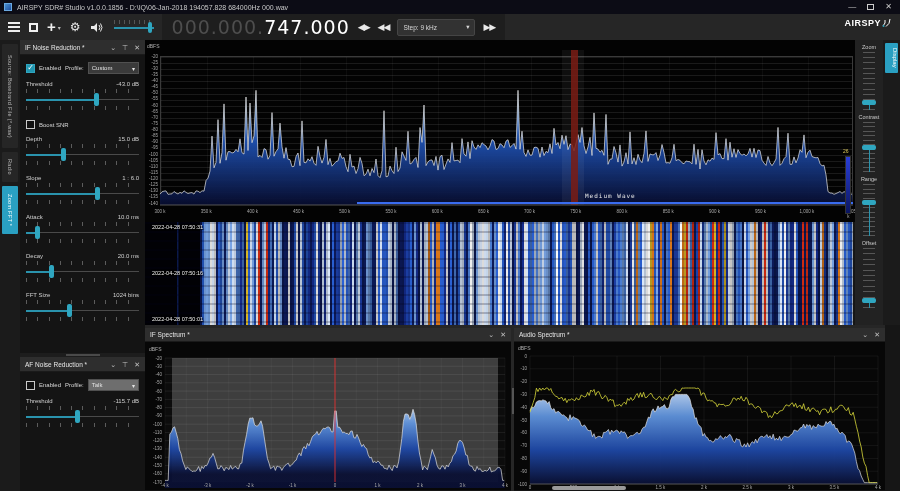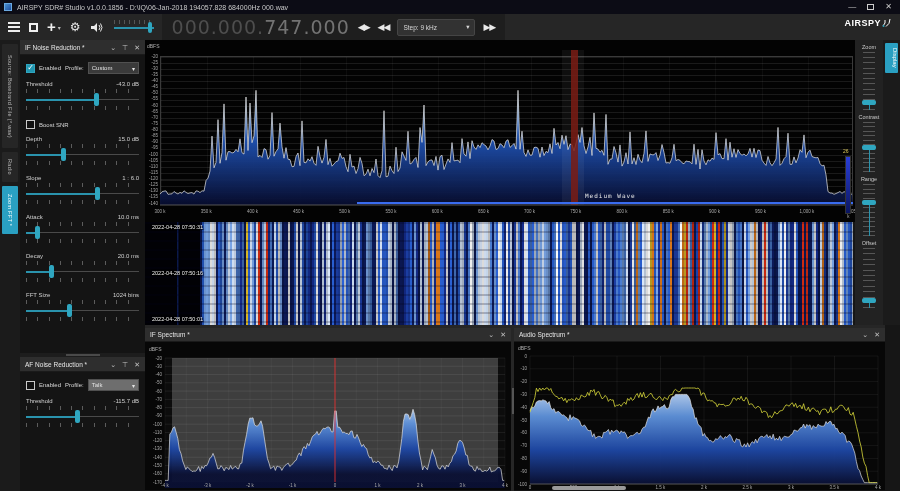--- a/index.html
+++ b/index.html
@@ -29,21 +29,21 @@
   .gear { font-size:12px; color:#e8e8e8; }
   .volwrap { position:relative; width:40px; height:14px; margin-left:2px; }
   .volticks { position:absolute; left:0; top:0; width:40px; height:4px;
     background:repeating-linear-gradient(90deg,#555 0 1px,transparent 1px 12.5%); }
   .voltrack { position:absolute; left:0; top:7px; width:40px; height:2px; background:#2a93ad; }
   .volthumb { position:absolute; top:2px; width:4px; height:11px; background:#2fa6c0; border-radius:2px; }
   .freqzone { display:flex; align-items:center; background:#1e1e1e; height:26px;
     padding:0 10px; gap:8px; }
   .freq { font-family:"DejaVu Sans", sans-serif; font-size:19px; letter-spacing:1px; }
   .freq .dim { color:#4e4e4e; }
-  .freq .lit { color:#737373; }
+  .freq .lit { color:#ffffff; }
   .navarrows { color:#e8e8e8; font-size:9px; letter-spacing:-1px; }
   .stepbox { display:flex; align-items:center; justify-content:space-between;
     width:78px; height:17px; background:#323232; border:1px solid #454545;
     border-radius:2px; padding:0 5px; }
   .stepbox span { font-size:6.5px; color:#d8d8d8; }
   .logo { position:absolute; right:8px; top:4px; display:flex; align-items:flex-start; gap:1px; }
   .logotext { color:#fff; font-size:9px; font-weight:bold; letter-spacing:.5px; }
 
   
   .ltabs { position:absolute; left:0; top:40px; width:20px; height:451px; background:#1b1b1b; }

